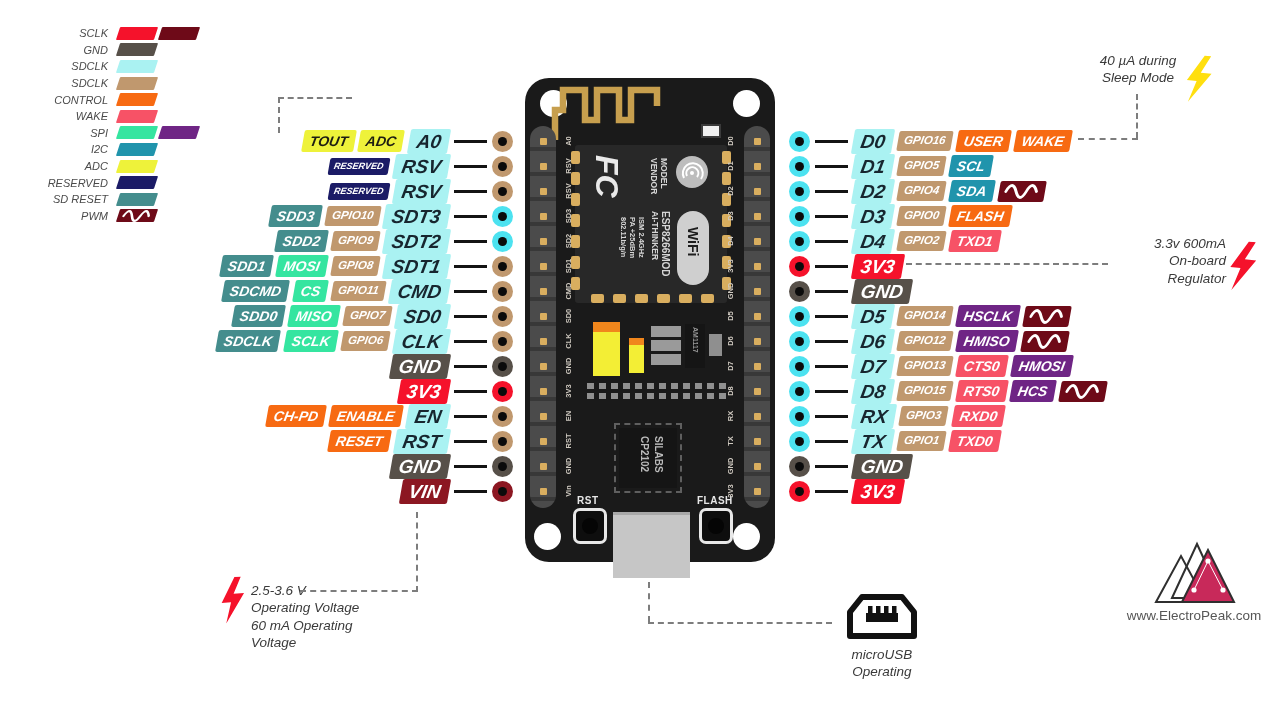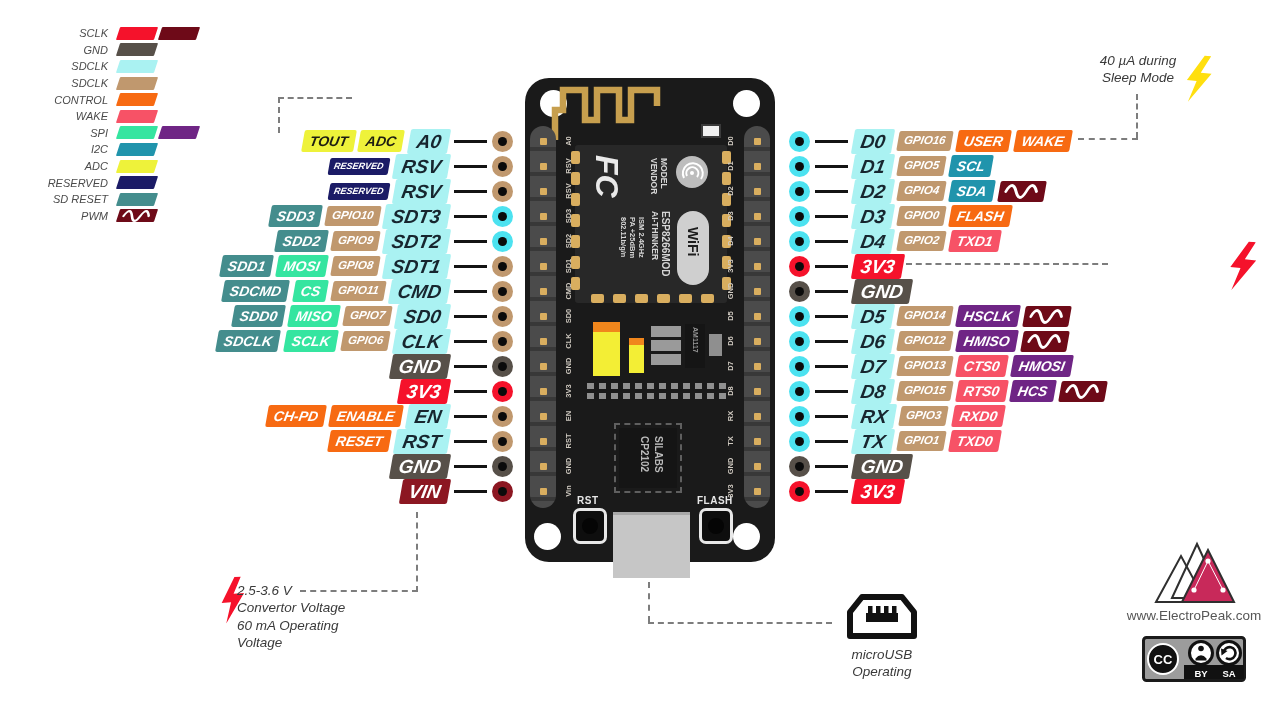--- a/index.html
+++ b/index.html
@@ -173,34 +173,39 @@
     </div>
   <span class="bolt bolt-y" style="left:1186px;top:54px;transform:rotate(6deg);">
     <svg width="26" height="50" viewBox="0 0 24 44">
         <path d="M15 0 L1 24 L10 24 L4 44 L23 16 L13 16 L21 0 Z"></path>
       </svg>
   </span>
   <div class="dash-v" style="left:1136px;top:94px;height:44px;"></div>
   <div class="dash-h" style="left:1078px;top:138px;width:60px;"></div>
 
   <div class="dash-h" style="left:906px;top:263px;width:202px;"></div>
+  <div class="note" id="note-regulator" style="left:1112px;top:235px;width:114px;text-align:right;">
+      <div>3.3v 600mA</div>
+      <div>On-board</div>
+      <div>Regulator</div>
+    </div>
   <span class="bolt bolt-r" style="left:1229px;top:241px;transform:rotate(6deg);">
     <svg width="28" height="50" viewBox="0 0 24 44">
         <path d="M15 0 L1 24 L10 24 L4 44 L23 16 L13 16 L21 0 Z"></path>
       </svg>
   </span>
 
   <span class="bolt bolt-r" style="left:220px;top:577px;transform:rotate(-4deg);">
     <svg width="26" height="46" viewBox="0 0 24 44">
         <path d="M15 0 L1 24 L10 24 L4 44 L23 16 L13 16 L21 0 Z"></path>
       </svg>
   </span>
-  <div class="note" id="note-voltage" style="left:237px;top:582px;width:135px;">
+  <div class="note" id="note-voltage" style="left:251px;top:582px;width:135px;">
       <div>2.5-3.6 V</div>
-      <div>Convertor Voltage</div>
+      <div>Operating Voltage</div>
       <div>60 mA Operating</div>
       <div>Voltage</div>
     </div>
   <div class="dash-h" style="left:300px;top:590px;width:118px;"></div>
   <div class="dash-v" style="left:416px;top:512px;height:80px;"></div>
 
   <div class="dash-v" style="left:648px;top:582px;height:40px;"></div>
   <div class="dash-h" style="left:648px;top:622px;width:184px;"></div>
   <span style="position:absolute;left:834px;top:588px;">
     <svg width="96" height="54" viewBox="0 0 96 54">
@@ -390,36 +395,20 @@
       <polygon points="14,68 39,22 64,68" fill="none" stroke="#2f2f2f" stroke-width="2"></polygon>
       <polygon points="40,68 66,16 92,68" fill="#c8295a" stroke="#2f2f2f" stroke-width="2"></polygon>
       <circle cx="66" cy="27" r="2.6" fill="#fff"></circle>
         <circle cx="52" cy="56" r="2.6" fill="#fff"></circle>
       <circle cx="81" cy="56" r="2.6" fill="#fff"></circle>
       <line x1="66" y1="27" x2="52" y2="56" stroke="#fff" stroke-width="1"></line>
       <line x1="66" y1="27" x2="81" y2="56" stroke="#fff" stroke-width="1"></line>
     </svg>
   </span>
   <div id="ep-url">www.ElectroPeak.com</div>
-  <span style="position:absolute;left:1142px;top:636px;">
-    <svg width="104" height="46" viewBox="0 0 104 46">
-      <rect x="1.5" y="1.5" width="101" height="43" fill="#9c9c9c" stroke="#1a1a1a" stroke-width="3" rx="3"></rect>
-      <circle cx="21" cy="23" r="15" fill="#111" stroke="#fff" stroke-width="2"></circle>
-      <text x="21" y="28" fill="#fff" font-size="13" font-weight="bold" text-anchor="middle" font-family="Liberation Sans,sans-serif">CC</text>
-      <rect x="42" y="29" width="60" height="14" fill="#111"></rect>
-      <circle cx="59" cy="17" r="11.5" fill="#fff" stroke="#111" stroke-width="3"></circle>
-      <circle cx="59" cy="12.5" r="2.8" fill="#111"></circle>
-      <path d="M53.5 22.5 Q59 16 64.5 22.5 L64.5 24.5 H53.5 Z" fill="#111"></path>
-      <circle cx="87" cy="17" r="11.5" fill="#fff" stroke="#111" stroke-width="3"></circle>
-      <path d="M81.5 17 a6 6 0 1 1 2.5 5" fill="none" stroke="#111" stroke-width="2.6"></path>
-      <polygon points="79,12.5 85.5,15 79.5,19.5" fill="#111"></polygon>
-      <text x="59" y="40.5" fill="#fff" font-size="9.5" font-weight="bold" text-anchor="middle" font-family="Liberation Sans,sans-serif">BY</text>
-      <text x="87" y="40.5" fill="#fff" font-size="9.5" font-weight="bold" text-anchor="middle" font-family="Liberation Sans,sans-serif">SA</text>
-    </svg>
-  </span>
 <div class="pin-row" style="left: 0px; top: 128px; width: 513px; justify-content: flex-end;">
       <span class="lbl c-adc">TOUT</span>
       <span class="lbl c-adc">ADC</span>
       <span class="lbl c-name sz-big">A0</span>
       <span class="wire"></span>
       <span class="pincircle" style="background: rgb(192, 152, 110);">
         <i></i>
       </span>
     </div>
     <div class="pin-row" style="left: 0px; top: 153px; width: 513px; justify-content: flex-end;">

